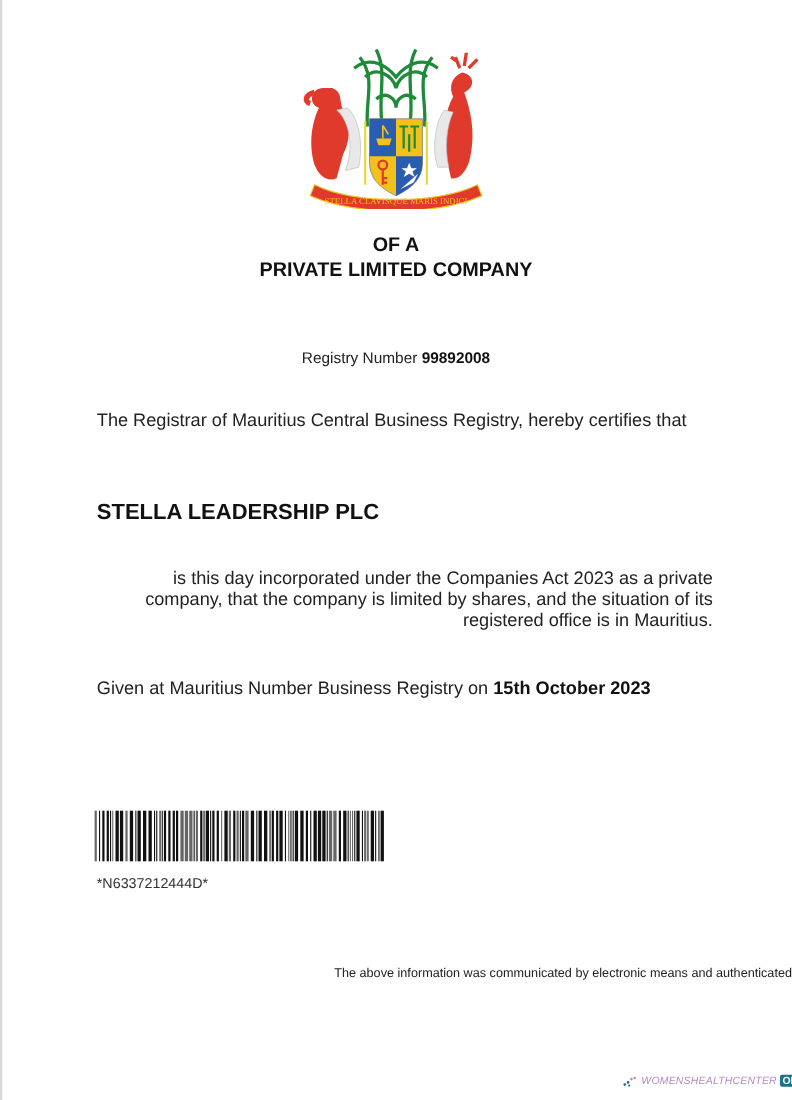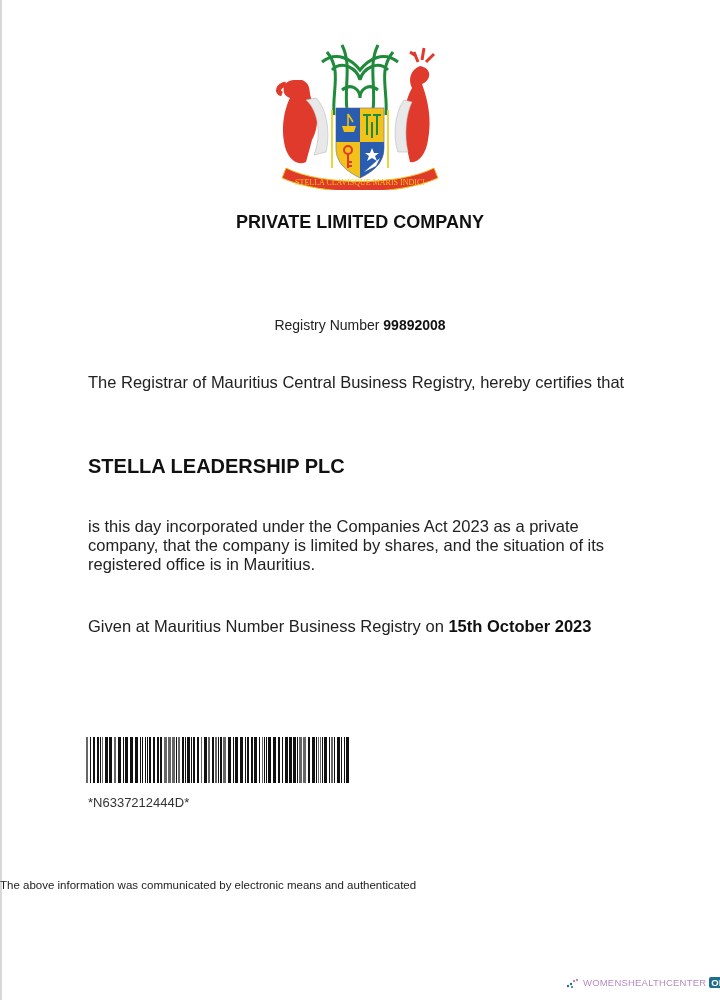--- a/index.html
+++ b/index.html
@@ -13,32 +13,32 @@
     position: absolute; left: 0; width: 720px; top: 211px; text-align: center;
     font-weight: bold; font-size: 18px; line-height: 23px; color: #111;
   }
   .company-number {
     position: absolute; left: 0; width: 720px; top: 317px; text-align: center; font-size: 14px; color: #222;
   }
   .company-number b { font-weight: bold; color: #111; }
   .para { position: absolute; left: 88px; width: 560px; font-size: 16.5px; line-height: 19px; color: #222; }
   .p1 { top: 373px; }
   .company-name { position: absolute; left: 88px; top: 455px; font-size: 20px; font-weight: bold; color: #111; }
-  .p2 { top: 517px; }
+  .p2 { top: 517px; text-align: right; }
   .p3 { top: 617px; }
   .p3 b { font-weight: bold; color: #111; }
   .barcode { position: absolute; left: 86px; top: 737px; width: 264px; height: 46px; display: flex; }
   .barcode span { display: block; height: 100%; }
   .barcode-text { position: absolute; left: 88px; top: 795px; font-size: 13px; color: #333; }
   .footer-note {
-    position: absolute; left: 0; width: 720px; top: 878px; text-align: left;
+    position: absolute; left: 0; width: 720px; top: 878px; text-align: right;
     font-size: 11.5px; line-height: 15px; color: #222;
   }
   .watermark { position: absolute; left: 566px; top: 977px; display: flex; align-items: center; gap: 3px; }
-  .wm-text { font-size: 9.5px; color: #b48ac4; letter-spacing: 0.2px; }
+  .wm-text { font-size: 9.5px; color: #b48ac4; letter-spacing: 0.2px; font-style: italic; }
   .wm-org { font-size: 9.5px; color: #fff; background: #1f6e8c; padding: 0 2px; border-radius: 2px; font-weight: bold; }
 </style>
 </head>
 <body>
 
 <div class="left-edge"></div>
 
 <svg class="crest" viewBox="0 0 176 150">
 
   <g stroke="#1e8a3a" stroke-width="3" fill="none">
@@ -76,20 +76,21 @@
 
   <path d="M146 22 l-4 -10 M150 20 l2 -12 M154 22 l8 -8 M144 16 l-6 -4" stroke="#e03a2c" stroke-width="3" fill="none"></path>
   <path d="M148 26 C160 28 160 40 150 44 C156 60 160 80 156 100 C154 114 146 124 138 122 L134 104 C128 88 132 62 140 48 C136 40 138 30 148 26 Z" fill="#e03a2c"></path>
   <path d="M132 60 C124 70 120 95 126 112 L136 112 C132 95 134 74 140 62 Z" fill="#e8e8e8" stroke="#bbb" stroke-width="0.6"></path>
 
   <path d="M14 128 C50 146 126 146 162 128 L166 138 C126 156 50 156 10 138 Z" fill="#e03a2c" stroke="#f2c21a" stroke-width="1"></path>
   <text x="88" y="145" font-size="8" text-anchor="middle" fill="#f2c21a" font-family="Liberation Serif, serif">STELLA CLAVISQUE MARIS INDICI</text>
 </svg>
 
 <div class="title">
+  <div>OF A</div>
   <div>PRIVATE LIMITED COMPANY</div>
 </div>
 
 <div class="company-number">
   <span>Registry Number</span>
   <b>99892008</b>
 </div>
 
 <div class="para p1">The Registrar of Mauritius Central Business Registry, hereby certifies that</div>
 

